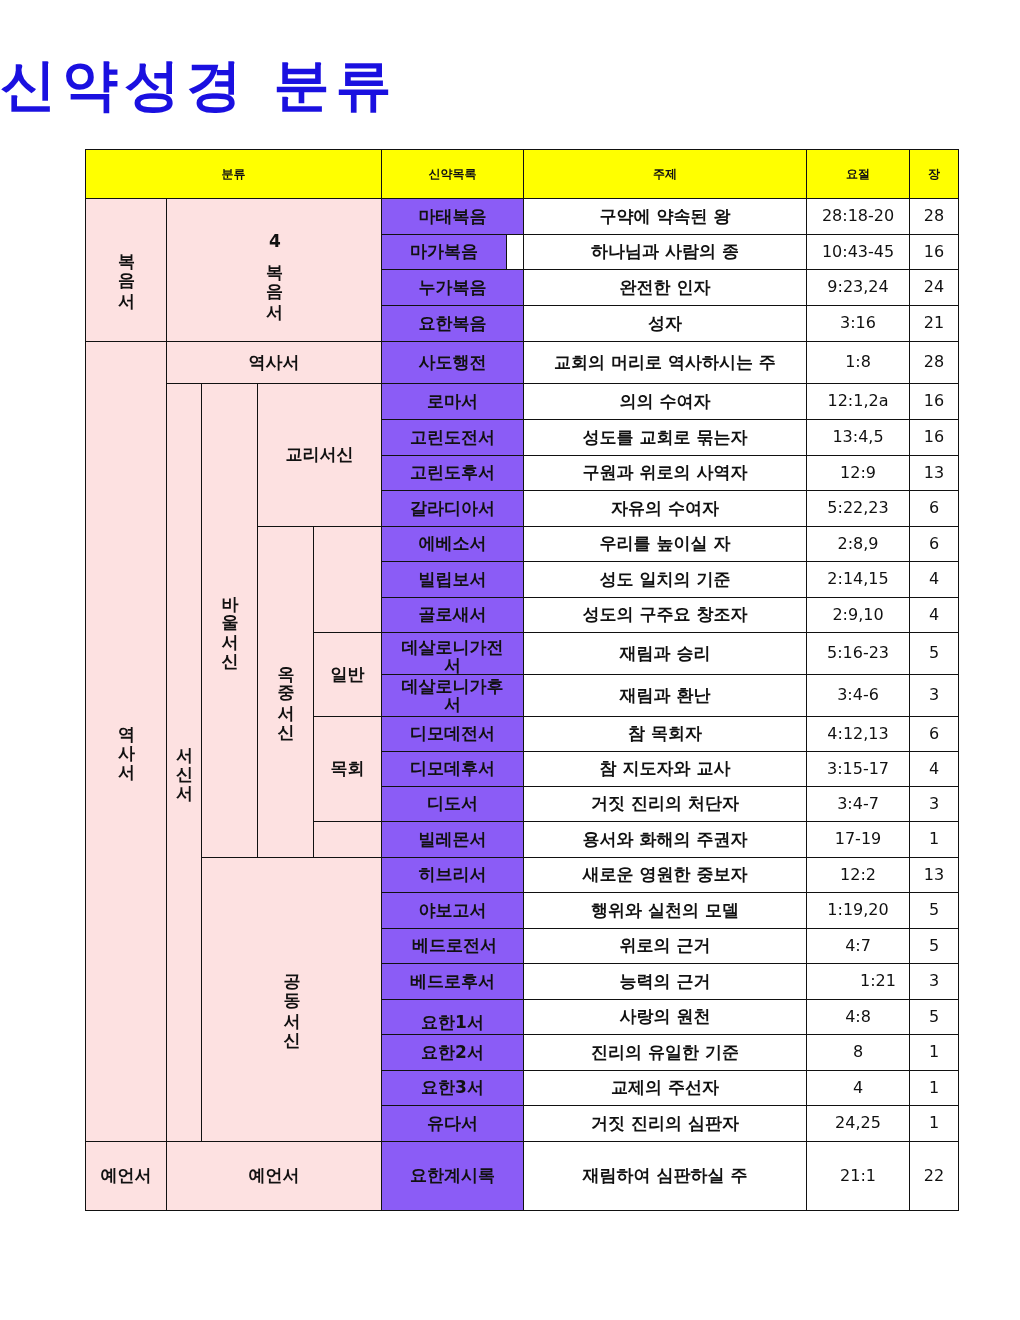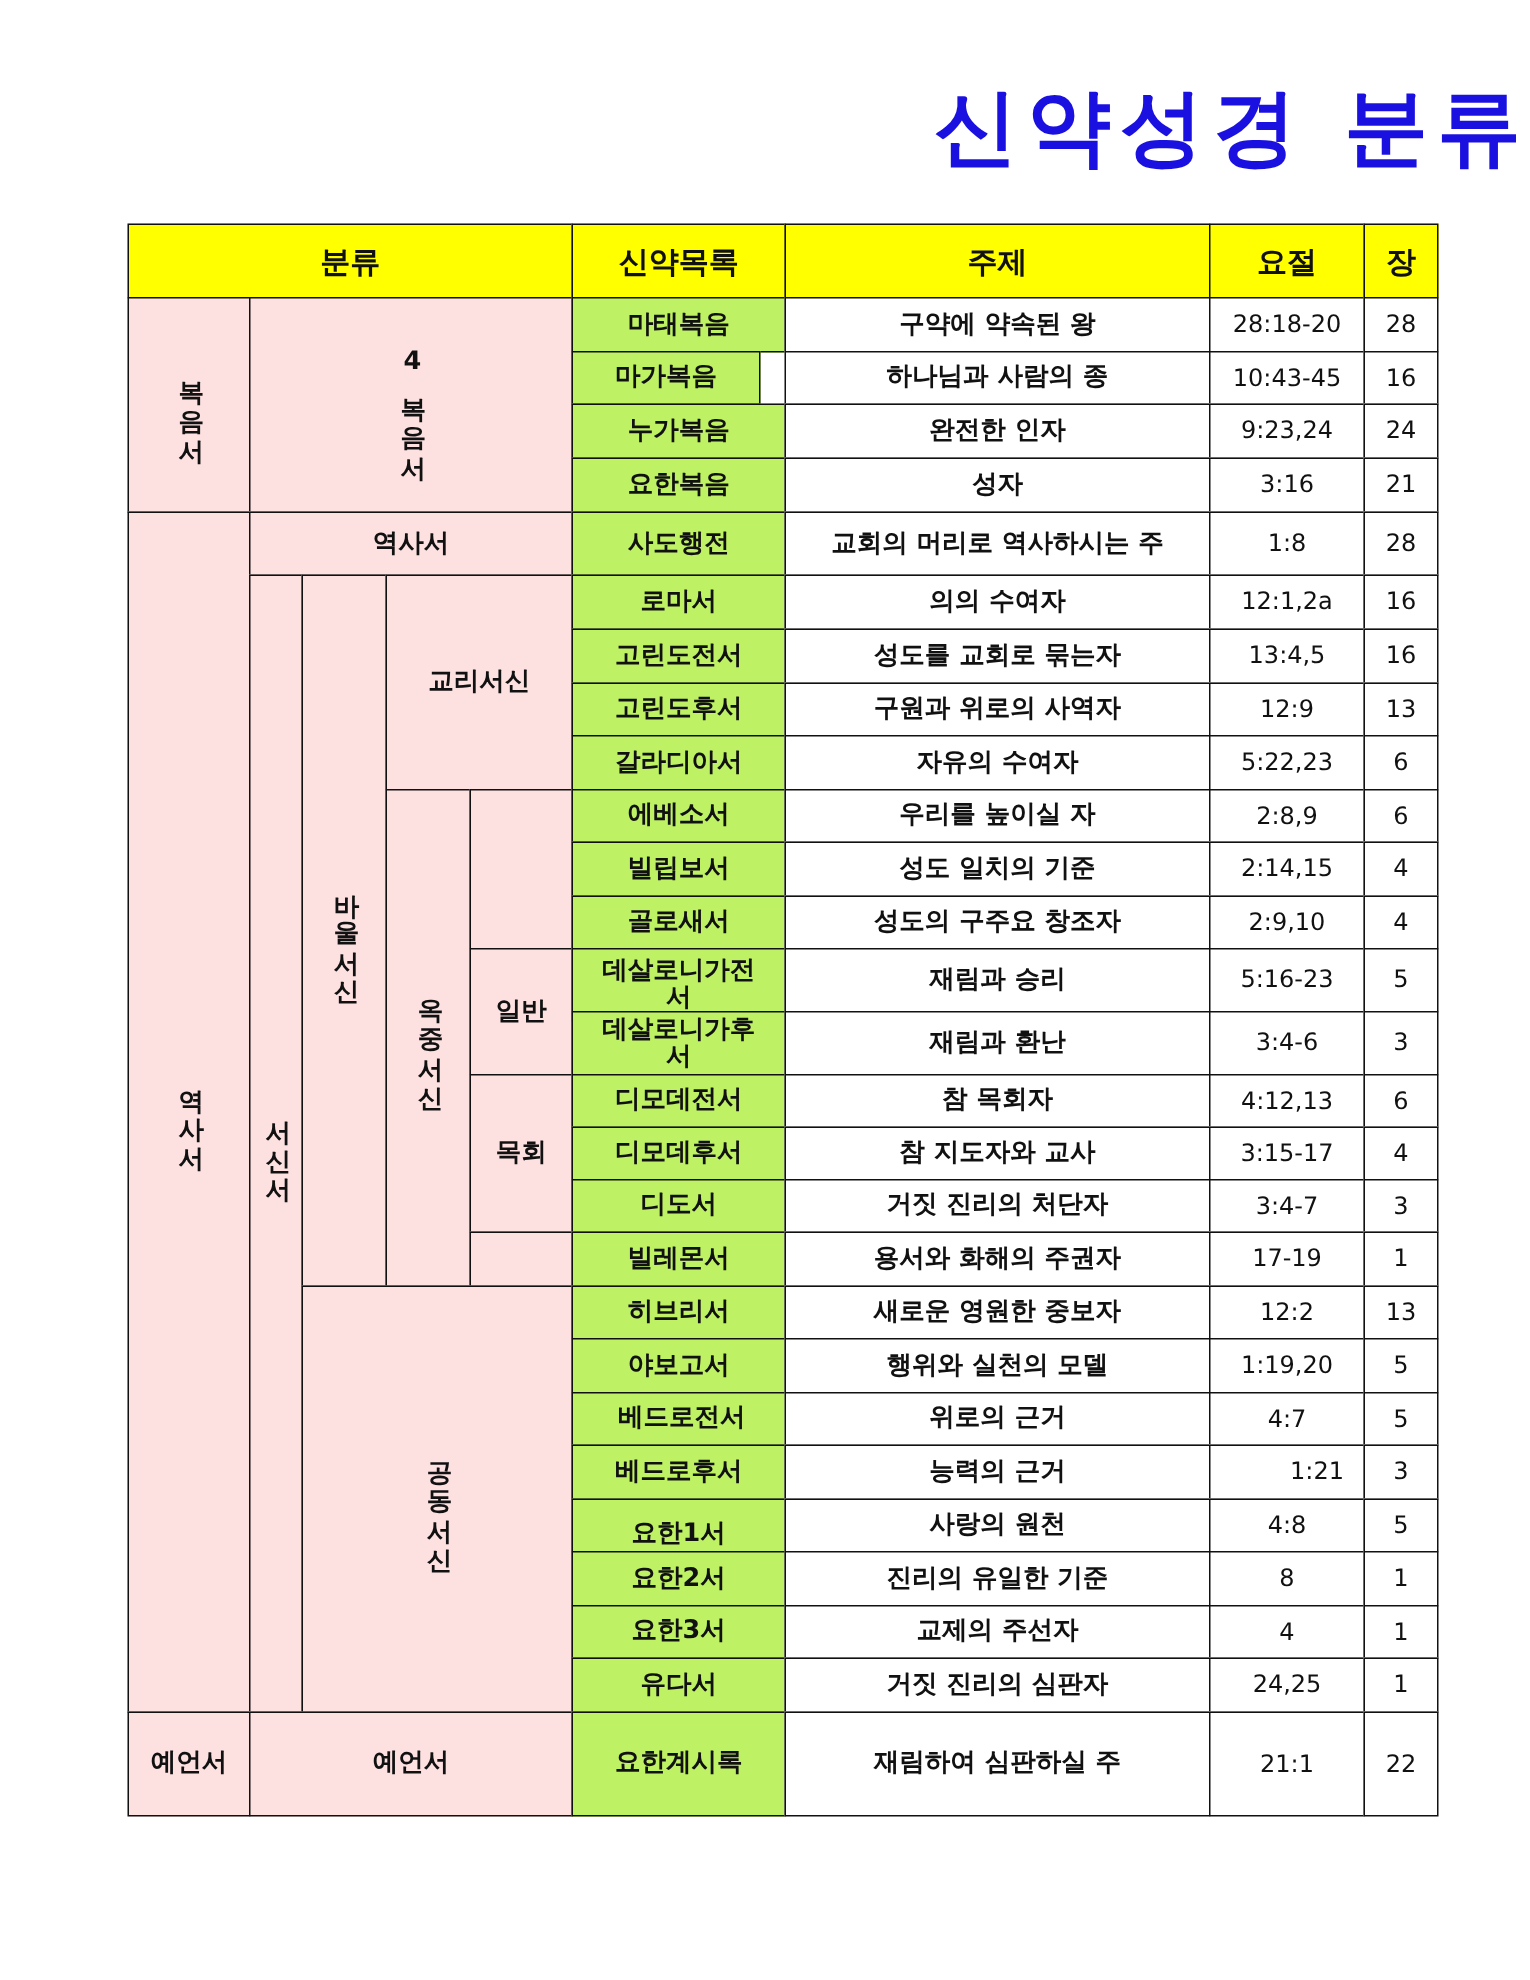--- a/index.html
+++ b/index.html
@@ -1,22 +1,22 @@
 <!DOCTYPE html>
 <html><head>
 <meta charset="utf-8">
 <style>
   html,body{margin:0;padding:0;background:#ffffff;}
   body{width:1020px;height:1320px;position:relative;font-family:"DejaVu Sans","Liberation Sans",sans-serif;overflow:hidden;}
-  .title{position:absolute;left:0;top:48px;width:1020px;text-align:right;font-size:56px;font-weight:bold;color:#1a10e0;letter-spacing:6px;}
+  .title{position:absolute;left:0;top:48px;width:1020px;text-align:left;font-size:56px;font-weight:bold;color:#1a10e0;letter-spacing:6px;}
   .tbl{position:absolute;left:85px;top:149px;width:874px;height:1062px;}
   .c{position:absolute;box-sizing:border-box;border:1px solid #111;display:flex;align-items:center;justify-content:center;text-align:center;font-weight:bold;color:#111;font-size:17px;line-height:1.05;}
-  .hd{background:#ffff00;font-size:20px;}
+  .hd{background:#ffff00;font-size:12px;}
   .pink{background:#fde1e1;}
-  .yel{background:#bef264;}
+  .yel{background:#8b5cf6;}
   .wht{background:#ffffff;}
   .num{font-weight:normal;font-size:16px;}
   .vert{writing-mode:vertical-rl;text-orientation:upright;letter-spacing:2px;}
 </style>
 </head>
 <body>
 
 <div class="title">신약성경 분류</div>
 
 <div class="tbl" id="tbl">

